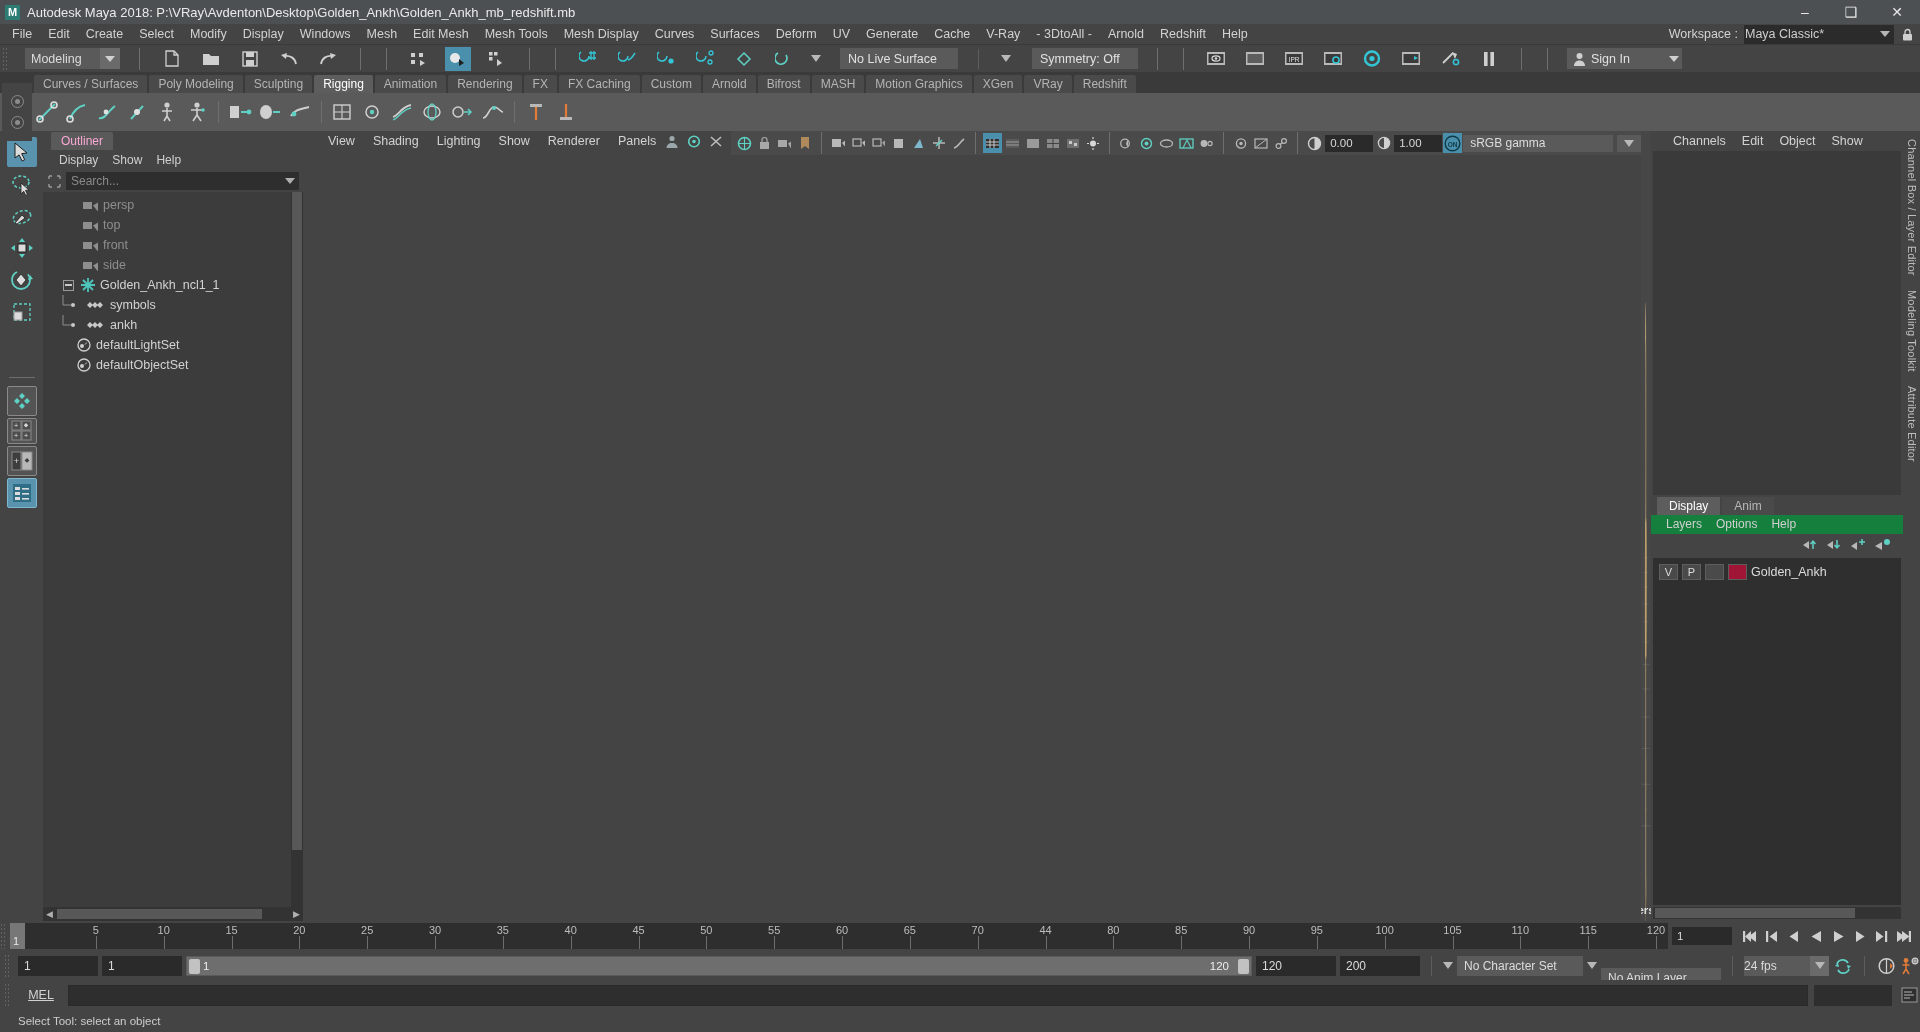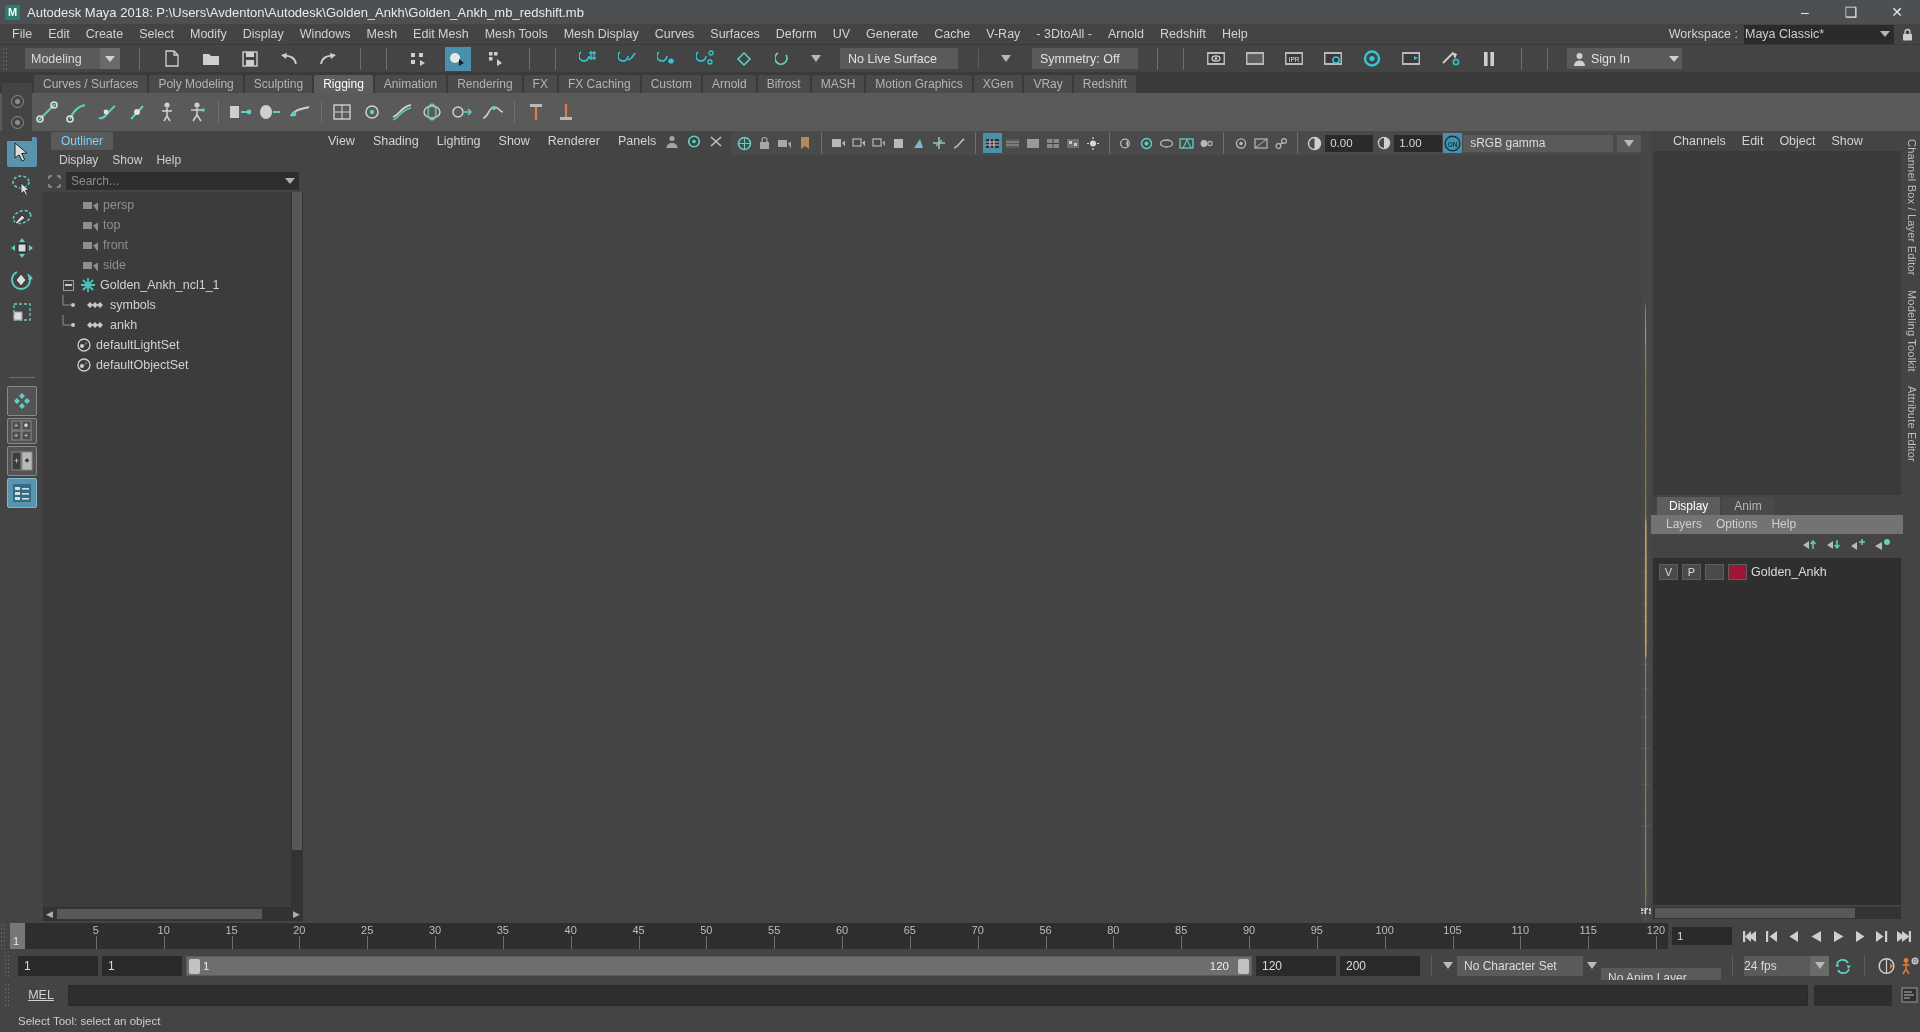--- a/index.html
+++ b/index.html
@@ -66,21 +66,21 @@
   .mainrow{flex:1 1 auto;display:flex;min-height:0;background:#444;}
   .toolbox{width:43px;background:#444444;display:flex;flex-direction:column;align-items:center;padding-top:6px;gap:2px;flex:0 0 43px;}
   .tbtn{width:30px;height:30px;display:flex;align-items:center;justify-content:center;border-radius:2px;}
   .tbtn.sel{background:#5a93ae;}
   .tbtn.framed{border:1px solid #8a8a8a;background:#535353;}
   .tbdiv{width:26px;height:1px;background:#6d6d6d;margin:10px 0;}
 
   
   .outliner{width:262px;background:#3c3c3c;display:flex;flex-direction:column;flex:0 0 262px;border-right:2px solid #444;}
   .out-tabrow{height:19px;background:#444;display:flex;align-items:flex-end;padding-left:8px;flex:0 0 19px;}
-  .out-tab{background:#5a5a5a;color:#7dd3fc;font-size:12px;height:18px;line-height:18px;padding:0 10px;border-top-left-radius:2px;border-top-right-radius:2px;text-align:center;}
+  .out-tab{background:#5a5a5a;color:#f9a8d4;font-size:12px;height:18px;line-height:18px;padding:0 10px;border-top-left-radius:2px;border-top-right-radius:2px;text-align:center;}
   .out-menu{height:20px;background:#444;display:flex;align-items:center;gap:2px;padding-left:10px;flex:0 0 20px;}
   .out-menu span{font-size:12px;color:#cfcfcf;padding:0 6px;}
   .out-search{height:22px;background:#444;display:flex;align-items:center;padding:0 4px;gap:4px;flex:0 0 22px;}
   .searchbox{flex:1;height:18px;background:#2e2e2e;display:flex;align-items:center;padding:0 5px;position:relative;}
   .searchbox span{font-size:12px;color:#8a8a8a;}
   .searchbox .arw{position:absolute;right:4px;border-left:5px solid transparent;border-right:5px solid transparent;border-top:6px solid #b0b0b0;}
   .out-list{flex:1;background:#3c3c3c;overflow:hidden;position:relative;padding-top:3px;}
   .orow{height:20px;display:flex;align-items:center;font-size:12.5px;color:#d2d2d2;padding-left:6px;white-space:nowrap;}
   .orow.dim{color:#8e8e8e;}
   .out-vscroll{position:absolute;right:0;top:0;width:12px;height:100%;background:#333;}
@@ -104,21 +104,21 @@
   .vp-label{position:absolute;bottom:5px;left:50%;transform:translateX(-50%);font-size:11.5px;color:#dcdcdc;font-weight:bold;}
 
   
   .rightdock{width:252px;background:#444;display:flex;flex-direction:column;flex:0 0 252px;}
   .cb-menu{height:20px;background:#444;display:flex;align-items:center;padding-left:14px;flex:0 0 20px;}
   .cb-menu span{font-size:12.5px;color:#d2d2d2;padding:0 8px;}
   .cb-body{flex:1;background:#3a3a3a;margin:0 2px;}
   .ly-tabs{height:20px;background:#444;display:flex;align-items:flex-end;padding-left:6px;flex:0 0 20px;}
   .ly-tabs .t{font-size:12px;height:18px;line-height:18px;padding:0 12px;color:#b6b6b6;background:#4a4a4a;margin-right:2px;}
   .ly-tabs .t.active{background:#5d5d5d;color:#fff;}
-  .ly-menu{height:19px;background:#737373;display:flex;align-items:center;padding-left:8px;flex:0 0 19px;}
+  .ly-menu{height:19px;background:#15803d;display:flex;align-items:center;padding-left:8px;flex:0 0 19px;}
   .ly-menu span{font-size:12px;color:#cfcfcf;padding:0 7px;}
   .ly-btns{height:22px;background:#444;display:flex;align-items:center;justify-content:flex-end;gap:7px;padding-right:12px;flex:0 0 22px;}
   .ly-list{flex:1;background:#2f2f2f;margin:2px;padding-top:4px;}
   .lyrow{height:20px;display:flex;align-items:center;gap:4px;padding-left:6px;font-size:12.5px;color:#dcdcdc;}
   .lycell{width:19px;height:16px;background:#4a4a4a;border:1px solid #5e5e5e;display:flex;align-items:center;justify-content:center;font-size:11px;color:#dcdcdc;}
   .lyswatch{width:19px;height:16px;background:#a01436;border:1px solid #5e5e5e;}
   .ly-hscroll{height:12px;background:#333;position:relative;flex:0 0 12px;margin:0 2px 2px;}
   .ly-hscroll .thumb{position:absolute;left:2px;top:1px;height:10px;width:200px;background:#585858;}
 
   
@@ -158,21 +158,21 @@
   .statusbar{height:22px;background:#444;display:flex;align-items:center;padding-left:18px;flex:0 0 22px;}
   .statusbar span{font-size:11.5px;color:#cdcdcd;}
 </style>
 </head>
 <body>
 
 <div id="app">
 
   <div class="titlebar">
     <div class="mlogo">M</div>
-    <div class="ttext">Autodesk Maya 2018: P:\Users\Avdenton\Autodesk\Golden_Ankh\Golden_Ankh_mb_redshift.mb</div>
+    <div class="ttext">Autodesk Maya 2018: P:\VRay\Avdenton\Desktop\Golden_Ankh\Golden_Ankh_mb_redshift.mb</div>
     <div class="winbtns">
       <div>–</div>
       <div>❑</div>
       <div class="close">✕</div>
     </div>
   </div>
 
   <div class="menubar">
     <div class="mi">File</div>
     <div class="mi">Edit</div>
@@ -1161,21 +1161,21 @@
         </div>
         <div class="tick" style="left: 899.833px;">
           <span class="lbl">65</span>
           <span class="ln"></span>
         </div>
         <div class="tick" style="left: 967.667px;">
           <span class="lbl">70</span>
           <span class="ln"></span>
         </div>
         <div class="tick" style="left: 1035.5px;">
-          <span class="lbl">56</span>
+          <span class="lbl">44</span>
           <span class="ln"></span>
         </div>
         <div class="tick" style="left: 1103.33px;">
           <span class="lbl">80</span>
           <span class="ln"></span>
         </div>
         <div class="tick" style="left: 1171.17px;">
           <span class="lbl">85</span>
           <span class="ln"></span>
         </div>

